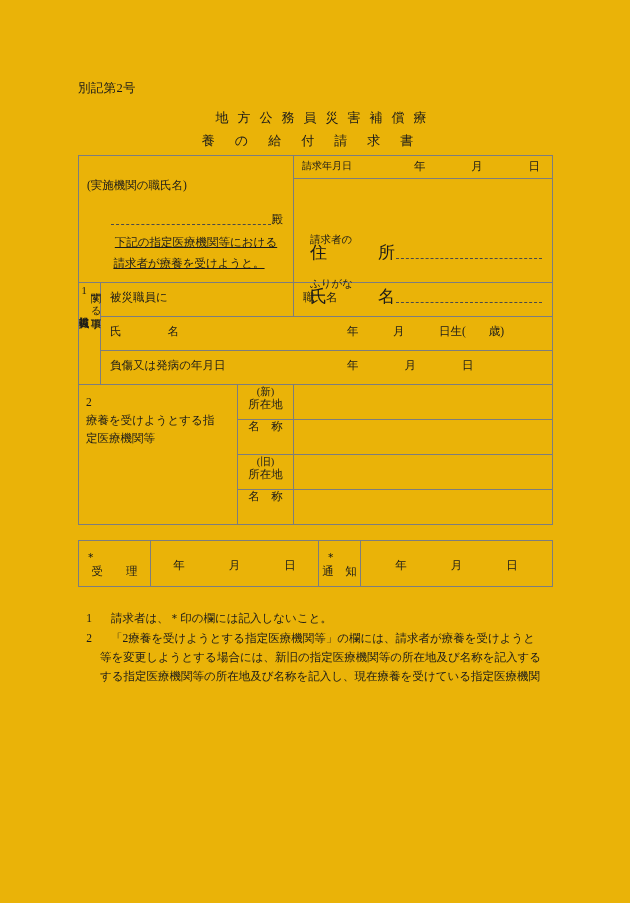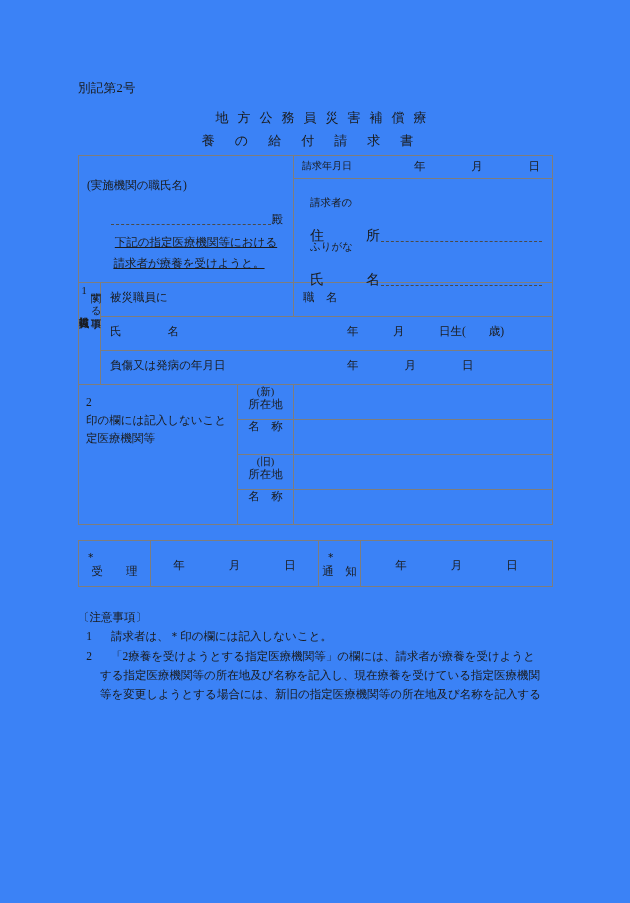--- a/index.html
+++ b/index.html
@@ -12,21 +12,21 @@
     width: 630px;
     height: 903px;
     position: relative;
     font-family: "Liberation Serif", "DejaVu Serif", serif;
     color: #1a1a1a;
     overflow: hidden;
   }
   .page {
     position: absolute;
     inset: 0;
-    background: #3b82f6;
+    background: #eab308;
   }
 
   
   .form-no {
     position: absolute;
     left: 78px;
     top: 80px;
     font-size: 12.5px;
     letter-spacing: 0.3px;
   }
@@ -144,31 +144,31 @@
   }
   .name-blk {
     position: absolute;
     left: 16px;
     top: 62px;
     right: 10px;
   }
   .kv-top {
     font-size: 10.5px;
     line-height: 12px;
+    margin-top: 37px;
   }
   .kv-row {
     display: flex;
     align-items: flex-end;
     line-height: 13px;
   }
   .kv-key {
-    font-size: 14px;
+    font-size: 17px;
     white-space: pre;
     letter-spacing: 0;
-    margin-top: 20px;
   }
   .kv-rule {
     flex: 1;
     border-bottom: 1px dashed #4a4a4a;
     height: 11px;
     margin-left: 1px;
   }
 
   
   .vlabel1 {
@@ -390,21 +390,21 @@
       <td colspan="4" class="s1-cell">
         <span class="s1-label">負傷又は発病の年月日</span>
         <span class="s1-ymd" style="left:246px">年　　　　月　　　　日</span>
       </td>
     </tr>
 
     <tr>
       <td colspan="2" rowspan="4" class="s2-label">
         <div class="s2-label-inner">
           <div>2</div>
-          <div>印の欄には記入しないこと</div>
+          <div>療養を受けようとする指</div>
           <div>定医療機関等</div>
         </div>
       </td>
       <td class="s2-sub">
         <span class="sm">(新)</span>
         <span>所在地</span>
       </td>
       <td colspan="2" class="s2-blank"></td>
     </tr>
     <tr>
@@ -458,30 +458,29 @@
           <span>年</span>
           <span>月</span>
           <span>日</span>
         </div>
       </td>
     </tr>
   </tbody>
     </table>
 
   <div class="notes">
-    <div class="notes-head">〔注意事項〕</div>
 
     <div class="note-item">
       <span class="note-num">1</span>
       <span class="note-body indent2">請求者は、＊印の欄には記入しないこと。</span>
     </div>
 
     <div class="note-item">
       <span class="note-num">2</span>
       <span class="note-body">
         <span style="display:block;text-indent:11px">「2療養を受けようとする指定医療機関等」の欄には、請求者が療養を受けようと</span>
+        <span style="display:block">等を変更しようとする場合には、新旧の指定医療機関等の所在地及び名称を記入する</span>
         <span style="display:block">する指定医療機関等の所在地及び名称を記入し、現在療養を受けている指定医療機関</span>
-        <span style="display:block">等を変更しようとする場合には、新旧の指定医療機関等の所在地及び名称を記入する</span>
       </span>
     </div>
   </div>
 
 </div>
 
 </body></html>

